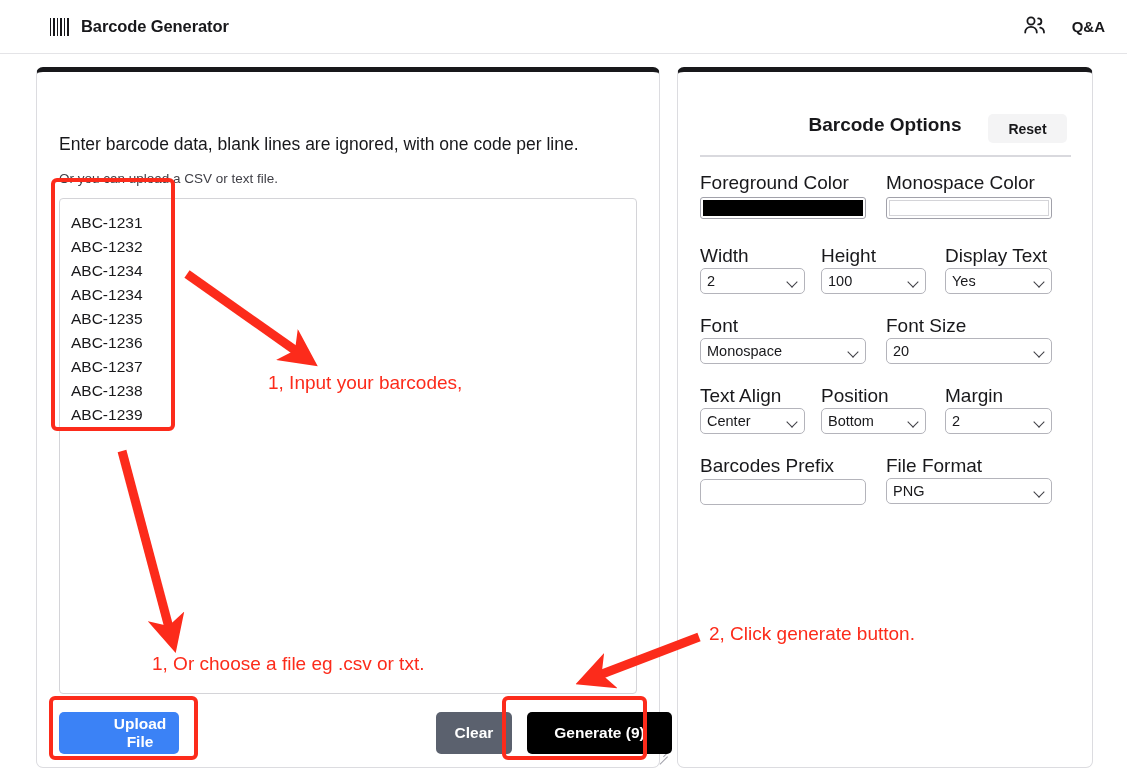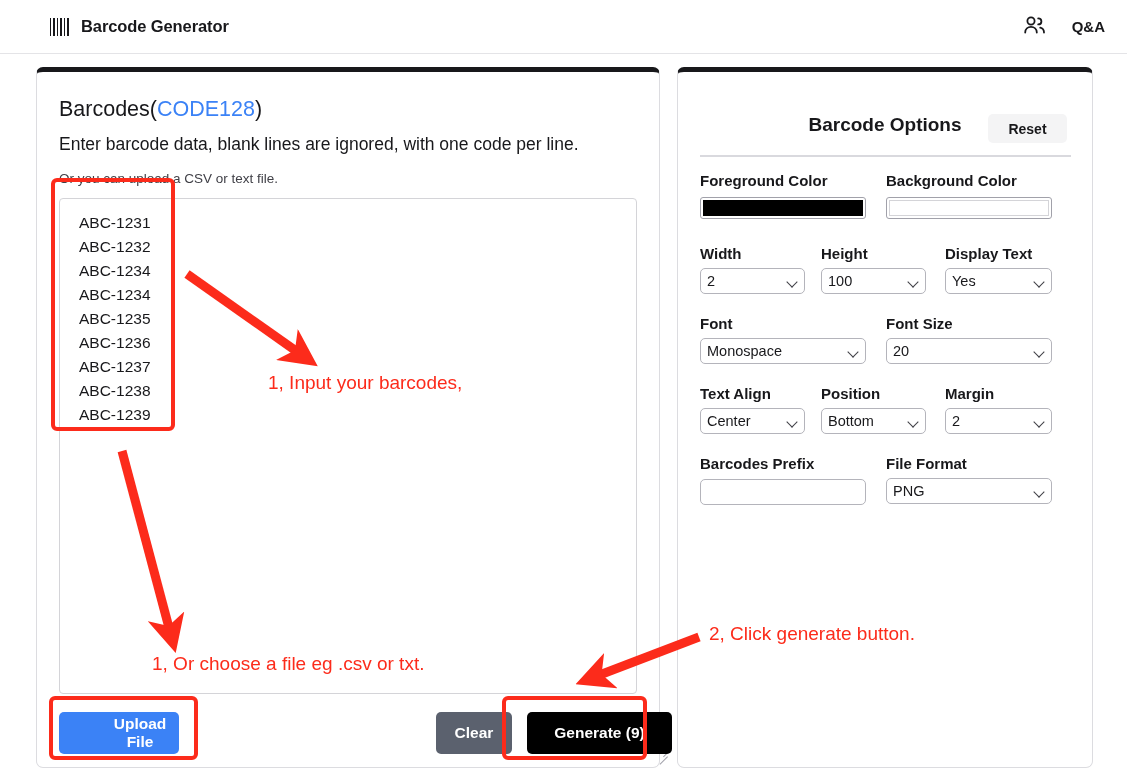--- a/index.html
+++ b/index.html
@@ -58,21 +58,21 @@
   }
   #bc-sub {
     position: absolute; left: 22px; top: 99px;
     font-size: 13.5px; color: #3f3f46;
   }
   #barcode-textarea {
     position: absolute; left: 22px; top: 126px;
     width: 578px; height: 496px;
     border: 1px solid #d4d4d8; border-radius: 4px;
     background: #ffffff;
-    padding: 12px 19px;
+    padding: 12px 11px;
     font-family: "Liberation Sans", sans-serif;
     font-size: 15.5px; line-height: 24px;
     color: #18181b;
     resize: none; outline: none;
     white-space: pre;
     overflow: hidden;
   }
   #resize-handle {
     position: absolute; left: 619px; top: 673px;
     width: 14px; height: 14px; pointer-events: none;
@@ -120,21 +120,21 @@
     font-family: "Liberation Sans", sans-serif;
     font-size: 14px; font-weight: bold; color: #18181b;
     cursor: pointer;
   }
   #opt-divider {
     position: absolute; left: 22px; top: 83px;
     width: 371px; height: 2px; background: #d9d9de;
   }
   .field-label {
     position: absolute;
-    font-size: 15px; font-weight: bold; color: #18181b;
+    font-size: 19px; font-weight: normal; color: #18181b;
   }
   .sel, .txtin {
     position: absolute;
     height: 26px;
     border: 1px solid #b4b4bb; border-radius: 5px;
     background: #ffffff;
     font-family: "Liberation Sans", sans-serif;
     font-size: 14.5px; color: #18181b;
     padding: 0 6px;
     outline: none;
@@ -201,23 +201,20 @@
         <path d="M16.2 3.4c1.9 0 3.2 1.3 3.2 3 0 1.8-1.3 3-3.2 3"></path>
         <path d="M18.2 12.6c2.2.5 3.8 2.3 3.8 4.9"></path>
       </svg>
     </span>
     <span>Q&amp;A</span>
   </div>
 </div>
 
 <div id="left-panel" class="panel">
 
-  <div id="bc-heading">
-    <span>Barcodes(</span><span class="link">CODE128</span><span>)</span>
-  </div>
 
   <div id="bc-desc">Enter barcode data, blank lines are ignored, with one code per line.</div>
   <div id="bc-sub">Or you can upload a CSV or text file.</div>
 
   <textarea id="barcode-textarea" spellcheck="false" placeholder="" style="">ABC-1231
 ABC-1232
 ABC-1234
 ABC-1234
 ABC-1235
 ABC-1236
@@ -241,21 +238,21 @@
 
   <div id="opt-title">Barcode Options</div>
   <button id="reset-button">Reset</button>
   <div id="opt-divider"></div>
 
   <div class="field-label" style="left:22px; top:100px;">Foreground Color</div>
   <div class="colorbox" style="left:22px; top:125px; width:166px; background:#ffffff;">
     <span id="fg-swatch" style="background: rgb(0, 0, 0);"></span>
   </div>
 
-  <div class="field-label" style="left:208px; top:100px;">Background Color</div>
+  <div class="field-label" style="left:208px; top:100px;">Monospace Color</div>
   <div class="colorbox" style="left:208px; top:125px; width:166px; background:#ffffff;">
     <span id="bg-swatch" style="border: 1px solid rgb(212, 212, 216); background: rgb(255, 255, 255);"></span>
   </div>
 
   <div class="field-label" style="left:22px; top:173px;">Width</div>
   <div class="selwrap" style="left:22px; top:196px; width:105px;">
     <input class="sel" readonly="" value="2" style="">
   </div>
 
   <div class="field-label" style="left:143px; top:173px;">Height</div>

